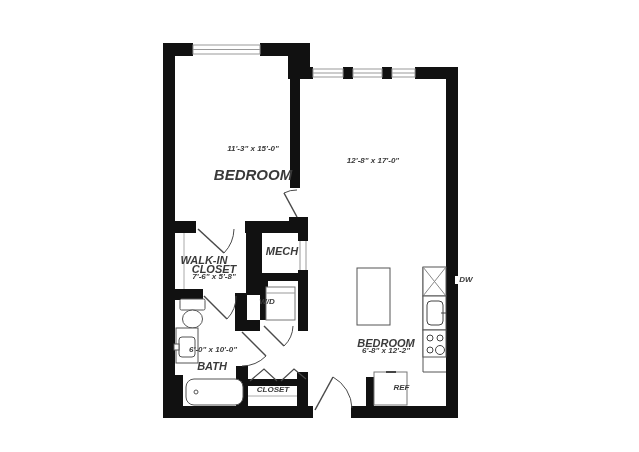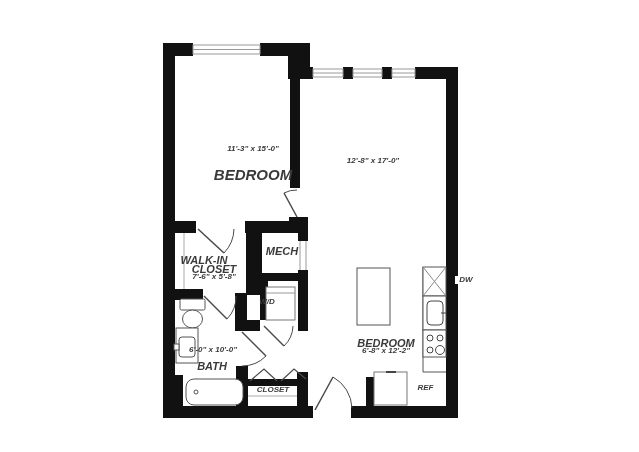--- a/index.html
+++ b/index.html
@@ -170,17 +170,17 @@
   <div class="lbl room-dims" style="left:237px;top:298px;width:60px;">W/D</div>
 
   <div class="lbl small-name" style="left:182px;top:333px;width:60px;margin-top:28px;">BATH</div>
   <div class="lbl room-dims" style="left:173px;top:346px;width:80px;">6'-0" x 10'-0"</div>
 
   <div class="lbl small-name" style="left:345px;top:338px;width:82px;">BEDROOM</div>
   <div class="lbl room-dims" style="left:345px;top:347px;width:82px;">6'-8" x 12'-2"</div>
 
   <div class="lbl room-dims" style="left:243px;top:386px;width:60px;">CLOSET</div>
 
-  <div class="lbl room-dims" style="left:384px;top:384px;width:53px;padding-left:15px;">REF</div>
+  <div class="lbl room-dims" style="left:375px;top:384px;width:53px;">REF</div>
 
   <div class="lbl room-dims chip" style="left:423px;top:276px;width:20px;">DW</div>
 
 </div>
 
 </body></html>

